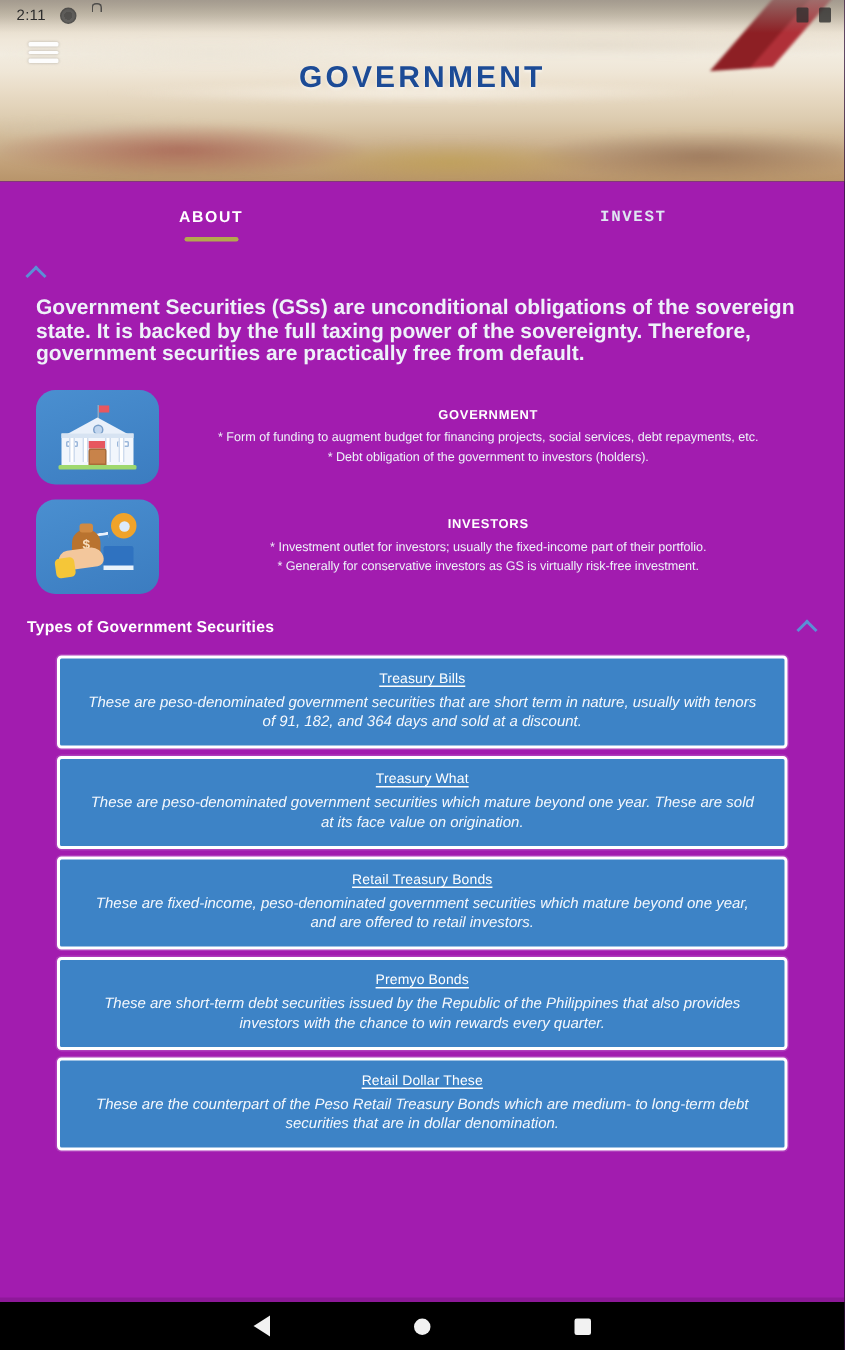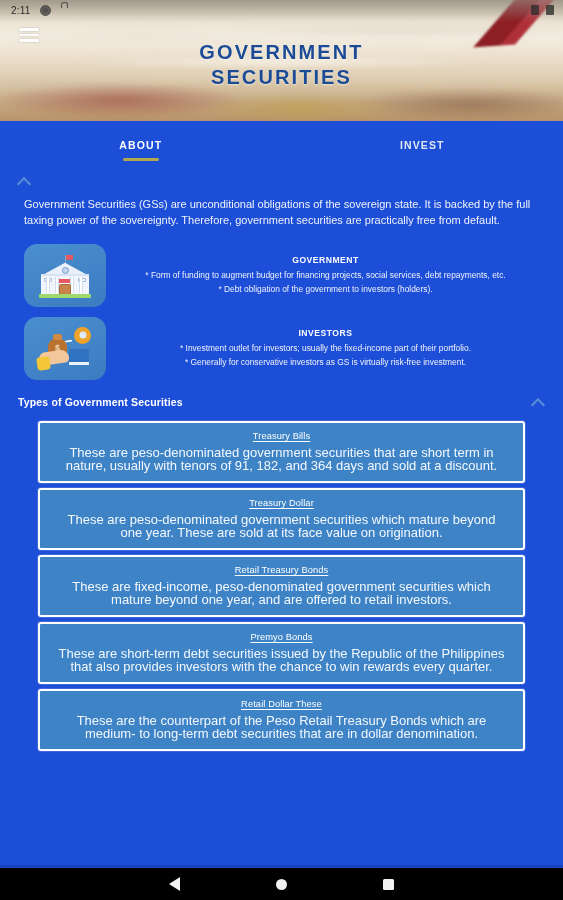--- a/index.html
+++ b/index.html
@@ -97,34 +97,34 @@
   .hero-title .line {
     display:block;
     font-size:20px; font-weight:700; color:#1c4b96;
     letter-spacing:2.1px; line-height:25px;
     text-shadow:0 1px 2px rgba(255,255,255,.55);
   }
 
   
   .body-wrap {
     position:absolute; left:0; top:121px; width:563px; height:747px;
-    background:#1d4ed8; overflow:hidden;
+    background:#a21caf; overflow:hidden;
   }
   .tabs {
     position:relative; height:48px; display:flex;
     border-bottom:0px solid transparent;
   }
   .tab {
     flex:1; display:flex; flex-direction:column; align-items:center; justify-content:center;
     cursor:pointer; position:relative; height:48px;
   }
   .tab-label {
     font-size:10.5px; font-weight:700; letter-spacing:1.1px; color:#ffffff;
   }
-  .tab.inactive .tab-label { color:#dfe6f2; font-weight:600; }
+  .tab.inactive .tab-label { color:#dfe6f2; font-weight:600;font-family:Liberation Mono, monospace; }
   .tab .underline {
     position:absolute; bottom:8px; width:36px; height:2.6px; background:#b4a84e; border-radius:2px;
   }
 
   
   .section-head {
     display:flex; align-items:center; justify-content:space-between;
     padding:8px 18px 6px 18px; cursor:pointer;
   }
   .section-title { font-size:10.5px; font-weight:700; color:#ffffff; letter-spacing:.15px; }
@@ -133,21 +133,21 @@
   }
   .chev:before {
     content:""; position:absolute; left:1px; top:1.5px;
     width:8px; height:8px;
     border-left:2px solid #5b8fd6; border-top:2px solid #5b8fd6;
     transform:rotate(45deg);
   }
 
   .intro-text {
     padding:6px 22px 14px 24px;
-    font-size:11px; line-height:15.5px; color:#eef2f9; font-weight:400;
+    font-size:14px; line-height:15.5px; color:#eef2f9; font-weight:700;
   }
 
   
   .info-row {
     display:flex; align-items:center; gap:0; padding:2px 18px 4px 24px; margin-bottom:4px;
   }
   .info-icon {
     width:82px; height:63px; border-radius:13px; flex:0 0 auto;
     background:linear-gradient(160deg,#4a8fd0,#3b7cc0);
     position:relative; overflow:hidden;
@@ -261,21 +261,21 @@
     border-radius:3px;
     text-align:center;
     box-shadow:0 0 0 1px rgba(255,255,255,.15);
     cursor:pointer;
   }
   .card-title {
     font-size:9.3px; font-weight:400; color:#ffffff;
     text-decoration:underline; text-underline-offset:2px;
     margin-bottom:5px; letter-spacing:.1px;
   }
-  .card-desc { font-size:13px; line-height:13px; color:#f4f8fd; }
+  .card-desc { font-size:10px; line-height:13px; color:#f4f8fd;font-style:italic; }
 
   
   .navbar {
     position:absolute; left:0; bottom:0; width:563px; height:32px;
     background:#000000; display:flex; align-items:center; justify-content:center; gap:96px;
   }
   .nav-back {
     width:0; height:0; border-top:7px solid transparent; border-bottom:7px solid transparent;
     border-right:11px solid #f2f2f2; cursor:pointer;
   }
@@ -308,21 +308,20 @@
   </div>
 
   <div class="hamburger">
     <span></span>
       <span></span>
       <span></span>
   </div>
 
   <div class="hero-title">
     <span class="line">GOVERNMENT</span>
-    <span class="line">SECURITIES</span>
   </div>
 
   <div class="body-wrap">
 
     <div class="tabs">
       <div class="tab">
         <span class="tab-label">ABOUT</span>
         <span class="underline"></span>
       </div>
       <div class="tab inactive">
@@ -386,21 +385,21 @@
       <span class="section-title">Types of Government Securities</span>
       <span class="chev"></span>
     </div>
 
     <div class="cards">
       <div class="card">
         <div class="card-title">Treasury Bills</div>
         <div class="card-desc">These are peso-denominated government securities that are short term in nature, usually with tenors of 91, 182, and 364 days and sold at a discount.</div>
       </div>
       <div class="card">
-        <div class="card-title">Treasury Dollar</div>
+        <div class="card-title">Treasury What</div>
         <div class="card-desc">These are peso-denominated government securities which mature beyond one year. These are sold at its face value on origination.</div>
       </div>
       <div class="card">
         <div class="card-title">Retail Treasury Bonds</div>
         <div class="card-desc">These are fixed-income, peso-denominated government securities which mature beyond one year, and are offered to retail investors.</div>
       </div>
       <div class="card">
         <div class="card-title">Premyo Bonds</div>
         <div class="card-desc">These are short-term debt securities issued by the Republic of the Philippines that also provides investors with the chance to win rewards every quarter.</div>
       </div>

